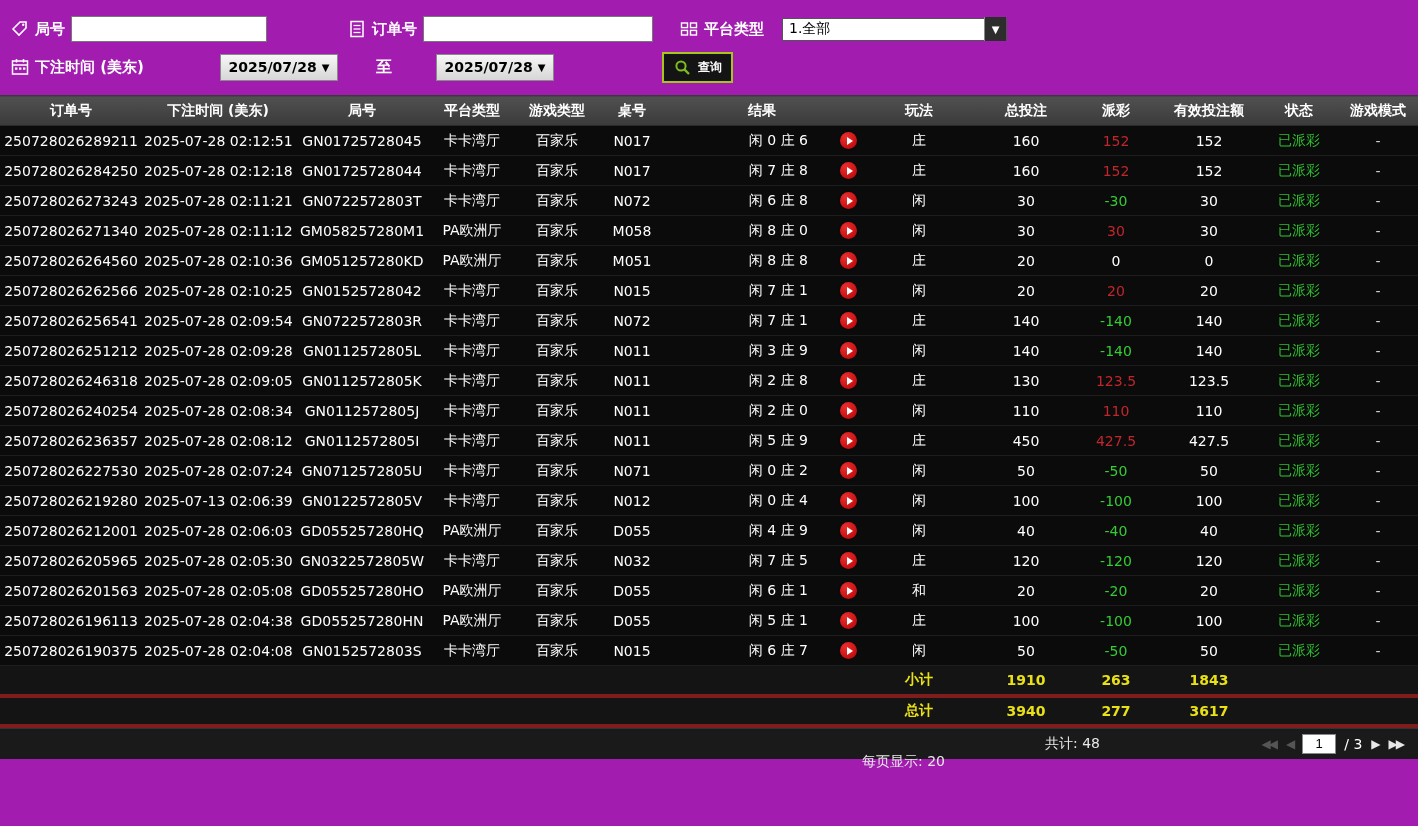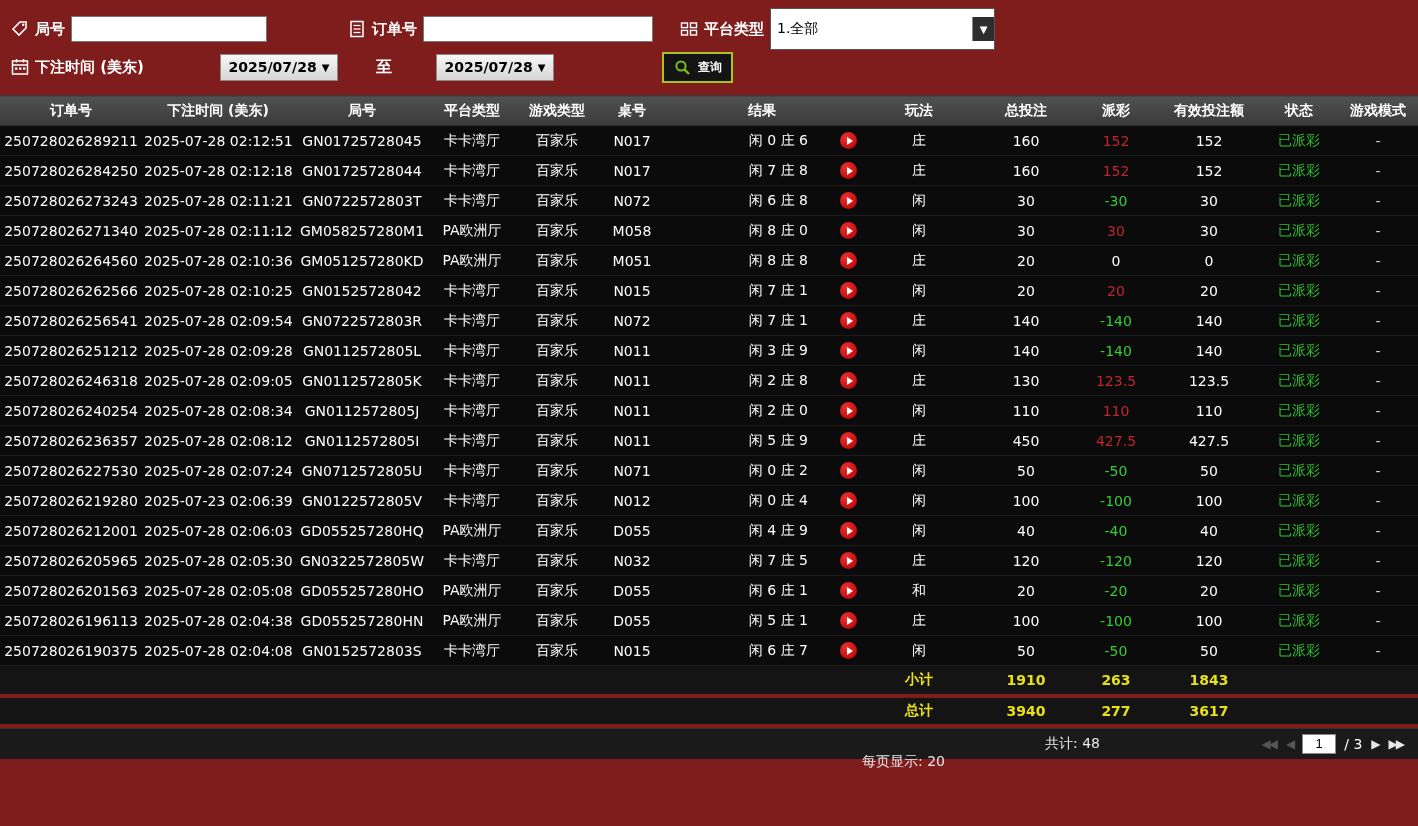--- a/index.html
+++ b/index.html
@@ -1,31 +1,31 @@
 <!DOCTYPE html>
 <html><head>
 <meta charset="utf-8">
 <style>
   * { box-sizing: border-box; }
   html,body { margin:0; padding:0; background:#000; }
   body { font-family:"DejaVu Sans","Liberation Sans",sans-serif; color:#fff; }
-  .app { width:1418px; height:826px; background:#7f1d1d; position:relative; overflow:hidden; }
+  .app { width:1418px; height:826px; background:#a21caf; position:relative; overflow:hidden; }
 
   
   .filters { padding:12px 10px 0 10px; }
   .filter-row { display:flex; align-items:center; height:34px; }
   .filter-row.second { margin-top:4px; }
   .f-label { font-weight:bold; font-size:15px; margin:0 6px 0 5px; white-space:nowrap; }
   .f-icon { display:inline-flex; width:20px; height:20px; align-items:center; justify-content:center; }
   .f-icon svg { display:block; }
   .text-input { width:196px; height:26px; background:#fff; border:1px solid #777; font-size:14px; padding:0 5px; color:#000; outline:none; }
   .text-input.order { width:230px; }
   .grp-order { margin-left:80px; }
   .grp-platform { margin-left:26px; }
-  .select-box { width:225px; height:42px; background:#fff; border:1px solid #555; display:flex; align-items:center; color:#000; font-size:14px; cursor:default; }
+  .select-box { width:225px; height:23px; background:#fff; border:1px solid #555; display:flex; align-items:center; color:#000; font-size:14px; cursor:default;margin-left:12px; }
   .select-value { flex:1; padding:0 6px; }
   .select-arrow { width:22px; height:24px; background:#2d2d2d; color:#fff; display:flex; align-items:center; justify-content:center; font-size:10px; border-left:1px solid #888; }
   .date-btn { margin-left:70px; width:118px; height:27px; background:linear-gradient(#f7f7f7,#d6d6d6); border:1px solid #8a8a8a; color:#000; font-weight:bold; font-size:14px; display:flex; align-items:center; justify-content:center; gap:5px; cursor:pointer; }
   .date-btn.to-date { margin-left:44px; }
   .dd-arrow { font-size:10px; }
   .to-label { font-weight:bold; font-size:16px; margin-left:38px; }
   .query-btn { margin-left:108px; height:31px; background:#141414; border:2px solid #a9c41c; color:#fff; font-weight:bold; font-size:12px; display:flex; align-items:center; gap:5px; padding:0 9px; cursor:pointer; font-family:inherit; }
 
   
   table { width:1418px; border-collapse:collapse; table-layout:fixed; margin-top:11px; border-top:1px solid #3a3a3a; }
@@ -390,21 +390,21 @@
       </td>
       <td>闲</td>
       <td>50</td>
       <td class="c-payout neg">-50</td>
       <td>50</td>
       <td class="c-status">已派彩</td>
       <td class="c-mode">-</td>
     </tr>
         <tr class="data-row">
       <td>250728026219280</td>
-      <td>2025-07-23 02:06:39</td>
+      <td>2025-07-13 02:06:39</td>
       <td>GN0122572805V</td>
       <td>卡卡湾厅</td>
       <td>百家乐</td>
       <td>N012</td>
       <td class="c-result">
         <span class="res-text">闲 0 庄 4</span><span class="play-btn">
               <span class="play-tri"></span>
             </span>
       </td>
       <td>闲</td>

